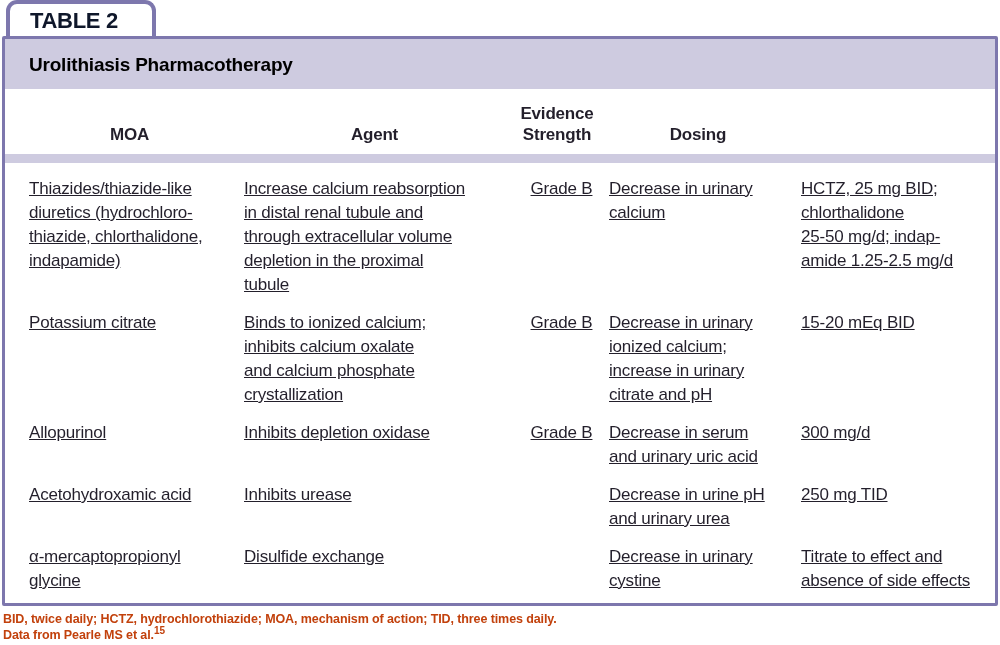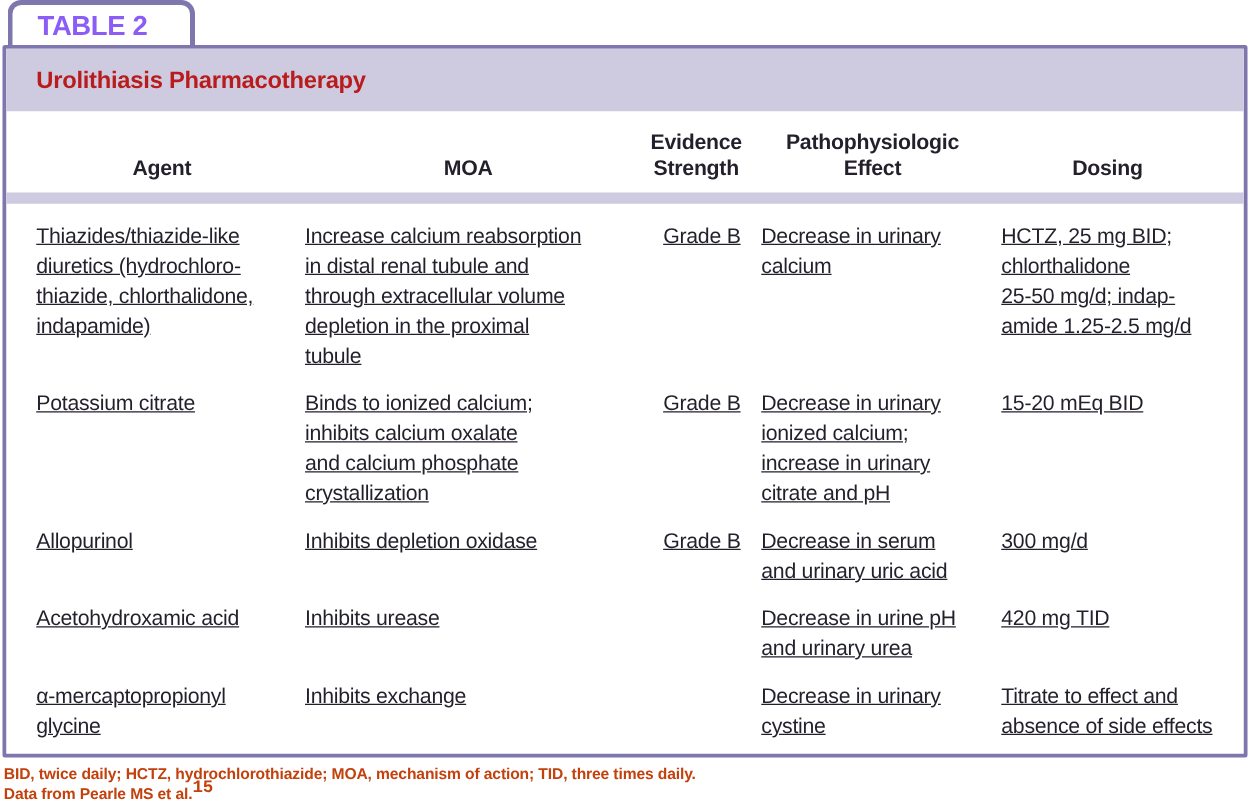--- a/index.html
+++ b/index.html
@@ -18,40 +18,40 @@
     display: inline-block;
     margin-left: 6px;
     border: 4px solid var(--border-purple, #7d77ad);
     border-bottom: none;
     border-radius: 11px 11px 0 0;
     background: #ffffff;
     padding: 4px 34px 2px 20px;
     font-size: 22px;
     font-weight: bold;
     letter-spacing: -0.3px;
-    color: #8b5cf6;
+    color: #0f172a;
     position: relative;
     z-index: 2;
     vertical-align: bottom;
   }
 
   
   .frame {
     margin: 0 2px;
     border: 3.5px solid var(--border-purple, #7d77ad);
     border-radius: 2px;
     background: #ffffff;
   }
   .titlebar {
     background: var(--lavender, #cecbe0);
     padding: 15px 0 13px 24px;
     font-size: 19px;
     font-weight: bold;
     letter-spacing: -0.2px;
-    color: #b91c1c;
+    color: #000000;
   }
 
   
   .trow {
     display: grid;
     grid-template-columns: 215px 275px 90px 192px 1fr;
     padding-left: 24px;
     padding-right: 10px;
   }
   .header-row {
@@ -82,40 +82,39 @@
 
   
   .footnotes { margin: 5px 0 0 3px; }
   .footnote {
     font-size: 12.5px;
     line-height: 16px;
     letter-spacing: -0.1px;
     color: #c2410c;
     font-weight: bold;
   }
-  .footnote sup { font-size: 14px; vertical-align: super; line-height: 0; font-family: Liberation Mono, monospace; }
+  .footnote sup { font-size: 10px; vertical-align: super; line-height: 0; }
 </style>
 </head>
 <body>
 
 <div class="page">
 
   <div class="tab">
     <span>TABLE 2</span>
   </div>
 
   <div class="frame">
 
     <div class="titlebar">Urolithiasis Pharmacotherapy</div>
 
     <div class="trow header-row">
+      <div class="hcell">MOA</div>
       <div class="hcell">Agent</div>
-      <div class="hcell">MOA</div>
       <div class="hcell">Evidence Strength</div>
-      <div class="hcell">Pathophysiologic Effect</div>
       <div class="hcell">Dosing</div>
     </div>
 
     <div class="divider"></div>
 
     <div class="trow body-row">
       <div class="cell">Thiazides/thiazide-like
 diuretics (hydrochloro-
 thiazide, chlorthalidone,
 indapamide)</div>
@@ -155,27 +154,27 @@
 and urinary uric acid</div>
       <div class="cell">300 mg/d</div>
     </div>
 
     <div class="trow body-row">
       <div class="cell">Acetohydroxamic acid</div>
       <div class="cell">Inhibits urease</div>
       <div class="cell evidence"></div>
       <div class="cell">Decrease in urine pH
 and urinary urea</div>
-      <div class="cell">420 mg TID</div>
+      <div class="cell">250 mg TID</div>
     </div>
 
     <div class="trow body-row last">
       <div class="cell">α-mercaptopropionyl
 glycine</div>
-      <div class="cell">Inhibits exchange</div>
+      <div class="cell">Disulfide exchange</div>
       <div class="cell evidence"></div>
       <div class="cell">Decrease in urinary
 cystine</div>
       <div class="cell">Titrate to effect and
 absence of side effects</div>
     </div>
 
   </div>
 
   <div class="footnotes">

